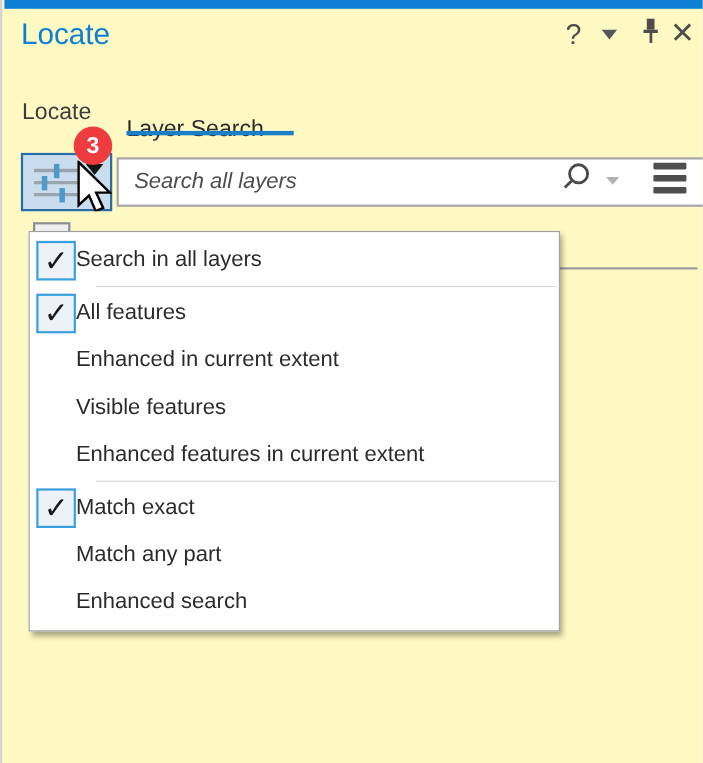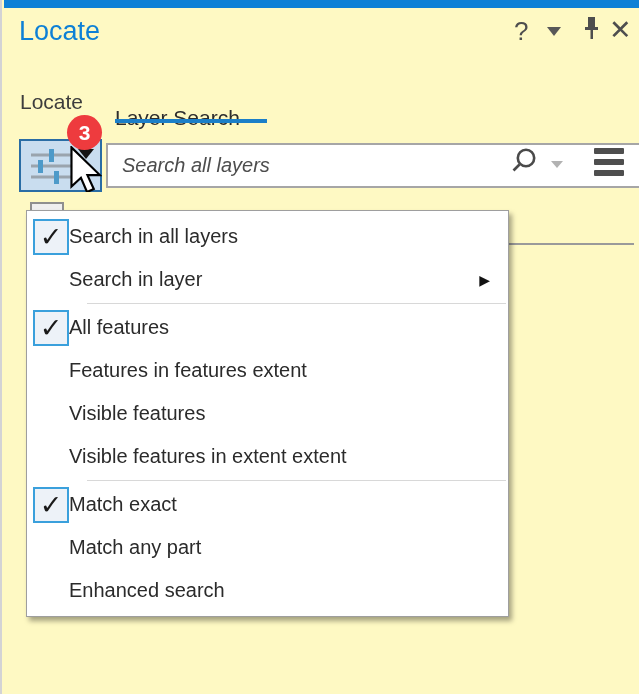--- a/index.html
+++ b/index.html
@@ -136,41 +136,36 @@
   </div>
 
   <div class="bg-partial-box"></div>
   <div class="bg-separator"></div>
 
   <div class="menu">
       <div class="menu-row">
         <span class="cbox">✓</span>
         <span class="menu-label">Search in all layers</span>
       </div>
-      <div class="menu-row">
-        <span class="cbox off"></span>
-        <span class="menu-label">Search in layer</span>
-        <span class="sub-arrow">▶</span>
-      </div>
       <div class="menu-sep"></div>
       <div class="menu-row">
         <span class="cbox">✓</span>
         <span class="menu-label">All features</span>
       </div>
       <div class="menu-row">
         <span class="cbox off"></span>
-        <span class="menu-label">Features in features extent</span>
+        <span class="menu-label">Enhanced in current extent</span>
       </div>
       <div class="menu-row">
         <span class="cbox off"></span>
         <span class="menu-label">Visible features</span>
       </div>
       <div class="menu-row">
         <span class="cbox off"></span>
-        <span class="menu-label">Visible features in extent extent</span>
+        <span class="menu-label">Enhanced features in current extent</span>
       </div>
       <div class="menu-sep"></div>
       <div class="menu-row">
         <span class="cbox">✓</span>
         <span class="menu-label">Match exact</span>
       </div>
       <div class="menu-row">
         <span class="cbox off"></span>
         <span class="menu-label">Match any part</span>
       </div>

